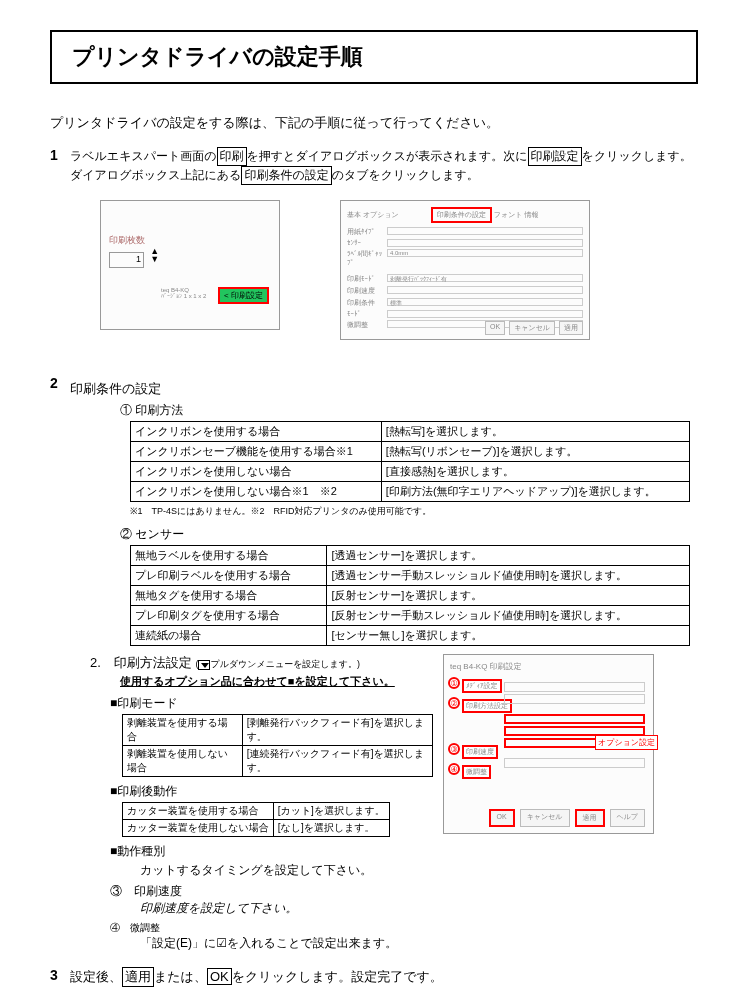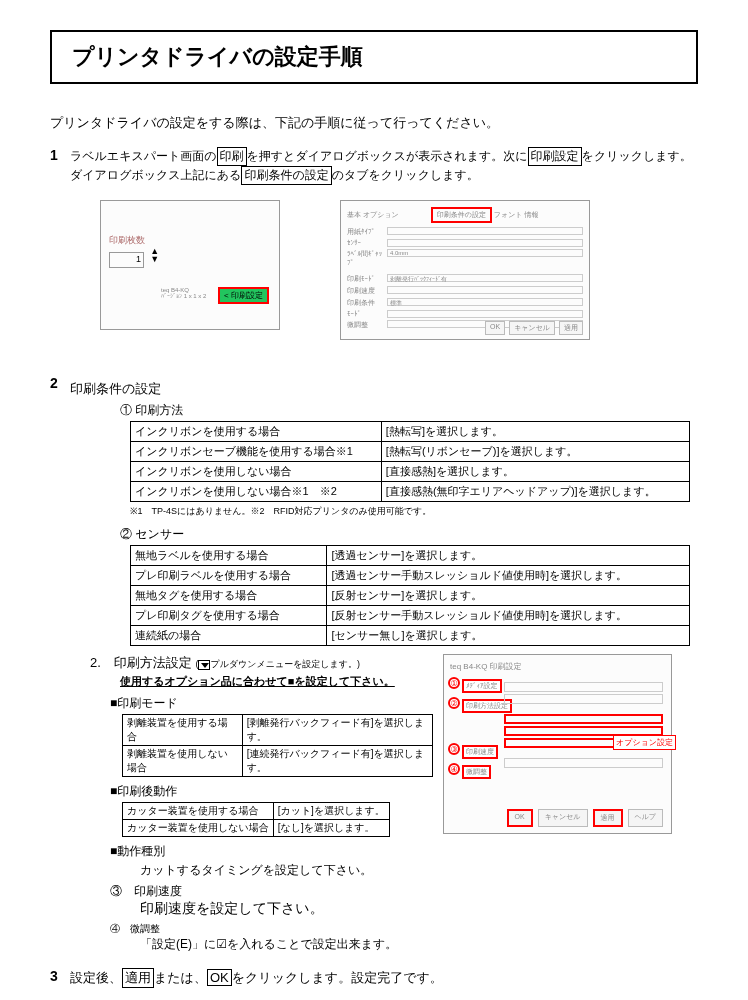--- a/index.html
+++ b/index.html
@@ -64,21 +64,21 @@
   .section2-left { flex:1; }
   .section2-right { width: 255px; }
 
   .underline { text-decoration: underline; font-weight:bold; font-size:11px; margin-left:30px; }
   .blk-head { font-size:12px; margin:6px 0 2px 20px; }
   table.small { border-collapse:collapse; margin-left:32px; }
   table.small td { border:1px solid #000; padding:1px 4px; font-size:10px;margin-left:24px; }
 
   .shot3 {
     border:1px solid #999; background:#fcfcfc; position:relative;
-    width:229px; height:180px; padding:6px; font-size:7px; color:#888;
+    width:211px; height:180px; padding:6px; font-size:7px; color:#888;
   }
   .shot3 .redcirc { border:2px solid red; border-radius:50%; width:12px; height:12px; position:absolute; font-size:8px; color:red; text-align:center; line-height:10px; background:#fff; }
   .shot3 .redbox { border:2px solid red; position:absolute; font-size:7px; padding:0 2px; background:#fff; }
   .shot3 .optlbl { position:absolute; right:-5px; top:80px; border:1px solid red; color:red; font-size:8px; padding:1px 2px; background:#fff; }
   .shot3 .bbar { position:absolute; bottom:6px; right:8px; display:flex; gap:5px; }
   .shot3 .bbar div { border:1px solid #bbb; font-size:7px; padding:2px 6px; background:#f5f5f5; }
   .shot3 .bbar .rb { border:2px solid red; }
   .shot3 .fields { position:absolute; left:60px; top:25px; right:8px; }
   .shot3 .fields .f { border:1px solid #ccc; height:10px; margin:2px 0; }
   .shot3 .fields .fh { border:2px solid red; height:10px; margin:2px 0; }
@@ -172,21 +172,21 @@
         <tr>
               <td>インクリボンセーブ機能を使用する場合※1</td>
               <td>[熱転写(リボンセーブ)]を選択します。</td>
             </tr>
         <tr>
               <td>インクリボンを使用しない場合</td>
               <td>[直接感熱]を選択します。</td>
             </tr>
         <tr>
               <td>インクリボンを使用しない場合※1　※2</td>
-              <td>[直接感熱(無印字エリアヘッドアップ)]を選択します。</td>
+              <td>[印刷方法(無印字エリアヘッドアップ)]を選択します。</td>
             </tr>
       </tbody>
         </table>
       <div class="tbl-note">※1　TP-4Sにはありません。※2　RFID対応プリンタのみ使用可能です。</div>
 
       <div class="circle-label">② センサー</div>
       <table class="cond">
         <tbody>
             <tr>
               <td>無地ラベルを使用する場合</td>
@@ -246,21 +246,21 @@
                   <td>カッター装置を使用しない場合</td>
                   <td>[なし]を選択します。</td>
                 </tr>
           </tbody>
             </table>
 
           <div class="blk-head">■動作種別</div>
           <div style="margin-left:50px;font-size:12px;">カットするタイミングを設定して下さい。</div>
 
           <div style="margin:4px 0 0 20px;font-size:12px;">③　印刷速度</div>
-          <div style="margin-left:50px;font-size:14px;">印刷速度を設定して下さい。</div>
+          <div style="margin-left:50px;font-size:12px;font-style:italic;">印刷速度を設定して下さい。</div>
           <div style="margin:4px 0 0 20px;font-size:10px;">④　微調整</div>
           <div style="margin-left:50px;font-size:12px;">「設定(E)」に☑を入れることで設定出来ます。</div>
         </div>
 
         <div class="section2-right">
           <div class="shot3">
             <div style="font-size:8px;">teq B4-KQ 印刷設定</div>
             <div class="redcirc" style="left:4px; top:22px;">①</div>
             <div class="redcirc" style="left:4px; top:42px;">②</div>
             <div class="redcirc" style="left:4px; top:88px;">③</div>

